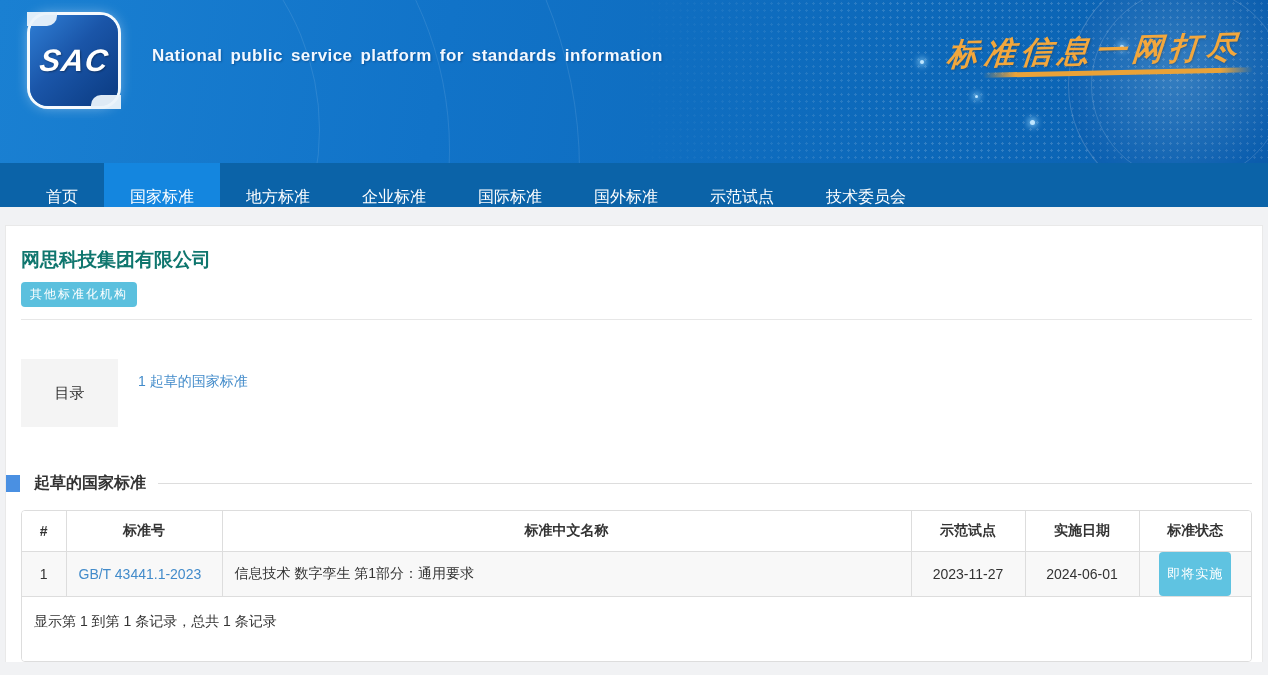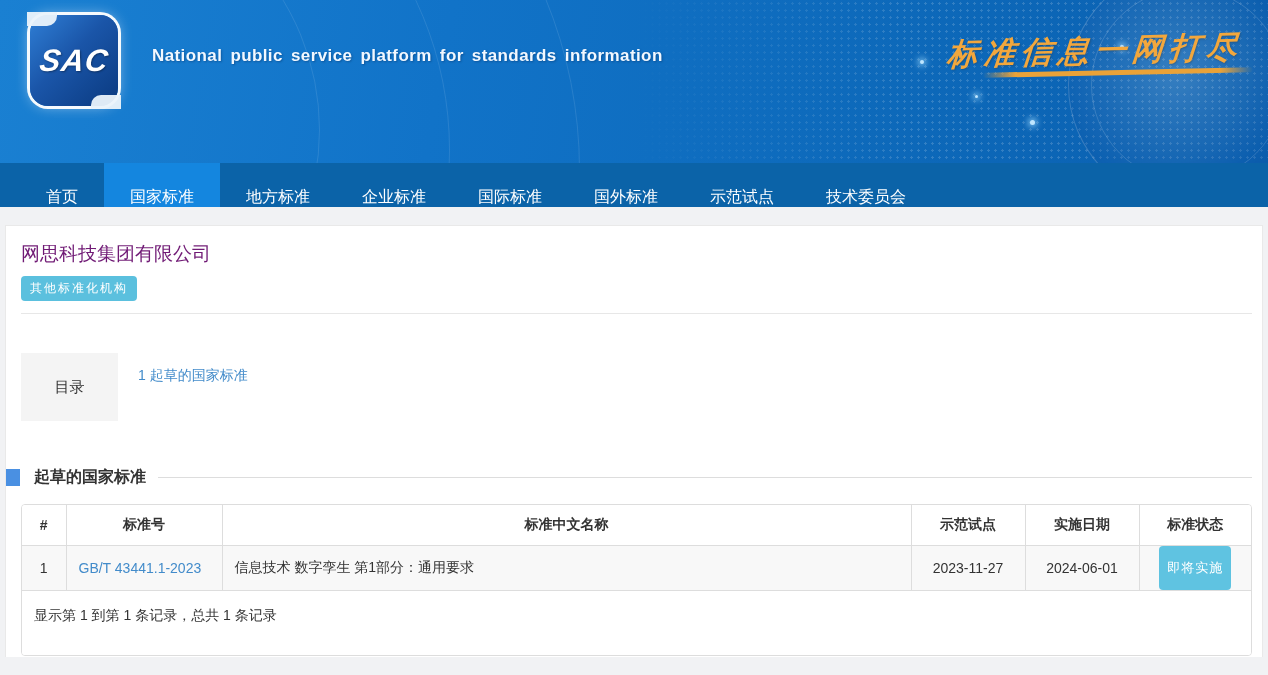--- a/index.html
+++ b/index.html
@@ -78,21 +78,21 @@
   .nav{height:44px;background:var(--nav-blue);display:flex;padding-left:20px;}
   .nav-item{
     height:44px;line-height:44px;padding:12px 26px;color:#fff;font-size:16px;cursor:pointer;white-space:nowrap;
   }
   .nav-item.active{background:var(--nav-active-blue);}
   
   .card{
     margin:18px 5px 0 5px;background:#fff;border:1px solid #e9e9e9;border-bottom:none;
     min-height:432px;padding:15px 10px 0 15px;
   }
-  .org-name{font-size:19px;font-weight:400;color:#701a75;}
+  .org-name{font-size:19px;font-weight:700;color:#0f766e;margin-top:6px;}
   .org-badge{
     display:inline-block;margin-top:9px;background:var(--badge-cyan);color:#fff;
     font-size:12px;padding:4px 9px;border-radius:4px;letter-spacing:2px;
   }
   .org-divider{border:none;border-top:1px solid #e7e7e7;margin-top:12px;}
   
   .toc{display:flex;margin-top:39px;min-height:68px;}
   .toc-label{
     width:97px;background:#f4f4f4;display:flex;align-items:center;justify-content:center;
     font-size:15px;color:#333;

